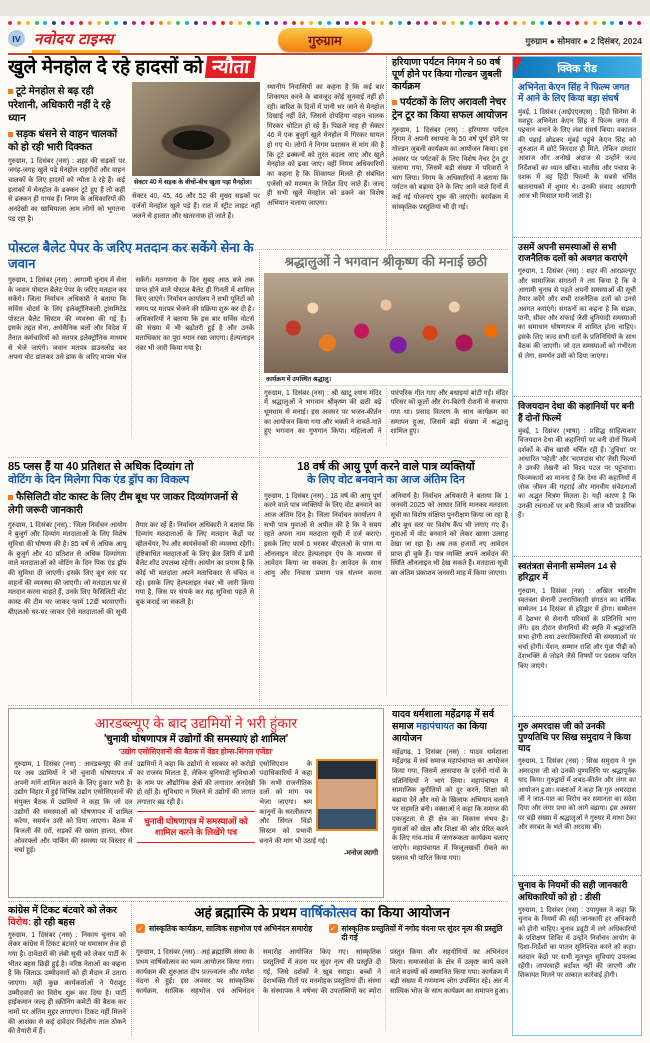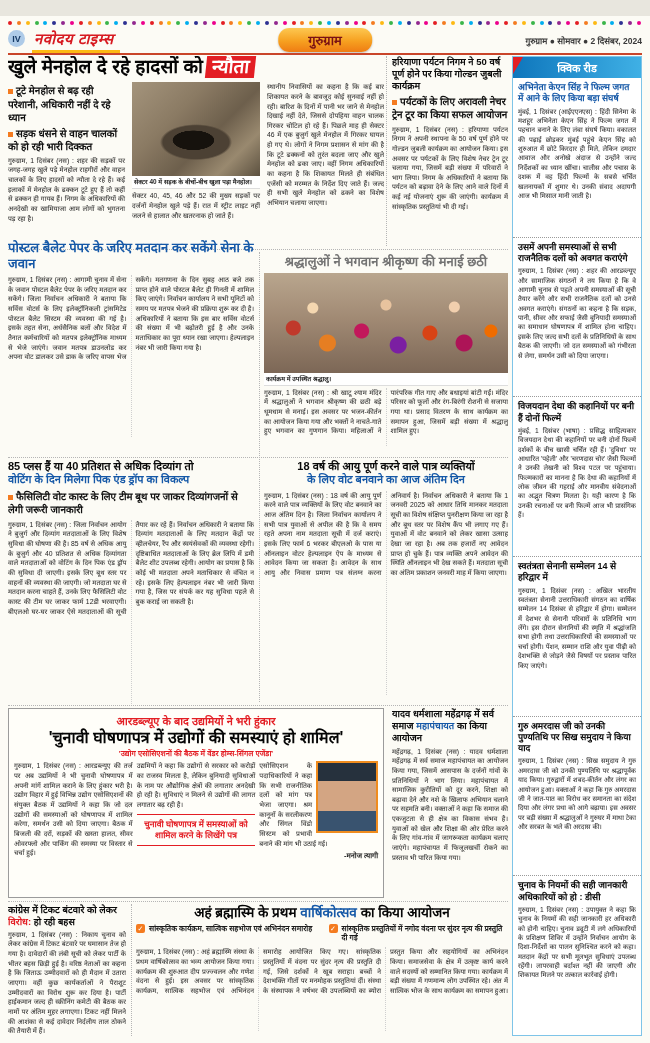--- a/index.html
+++ b/index.html
@@ -65,22 +65,22 @@
         font-size:11px;text-align:center;padding:3px 0;position:relative;}
   .rail-header::before{content:"";position:absolute;left:0;top:0;border-top:17px solid #e31e24;
         border-right:10px solid transparent;}
   .rail-item{flex:1;overflow:hidden;border-bottom:1px dotted #9a9a9a;padding:4px 5px;}
   .rail-item:last-child{border-bottom:none;}
   .rail-hl{font-size:9px;font-weight:bold;line-height:1.25;margin-bottom:2px;color:#0a0a0a;}
   .rail-hl.first{color:#1558a7;}
   .rail-body{font-size:6.7px;line-height:1.4;text-align:justify;}
   
   .boxed{border:1px solid #9b9b9b;padding:4px 5px;box-sizing:border-box;background:#fffef9;}
-  .kicker{font-size:11px;font-weight:bold;color:#e31e24;text-align:center;}
-  .hl-lg{font-size:16px;font-weight:bold;color:#050505;text-align:center;line-height:1.15;margin:1px 0;}
+  .kicker{font-size:14px;font-weight:normal;color:#e31e24;text-align:center;}
+  .hl-lg{font-size:10px;font-weight:bold;color:#050505;text-align:center;line-height:1.15;margin:1px 0;}
   .subhead{font-size:7.6px;font-weight:bold;color:#e31e24;text-align:center;margin-bottom:3px;}
   .pullquote{color:#e31e24;font-weight:bold;font-size:8.6px;text-align:center;line-height:1.3;
         border-top:1px solid #e31e24;border-bottom:1px solid #e31e24;padding:4px 1px;margin:4px 0;}
   .byline{font-size:7.2px;font-weight:bold;text-align:right;margin-top:2px;}
   .check{display:inline-block;width:9px;height:9px;background:#f47b20;color:#fff;border-radius:2px;
         font-size:7px;line-height:9px;text-align:center;margin-right:4px;flex:none;}
   .check::before{content:"\2713";}
   .check-item{display:flex;align-items:flex-start;font-size:7.6px;font-weight:bold;line-height:1.3;margin:1px 0;}
 </style>
 </head>

